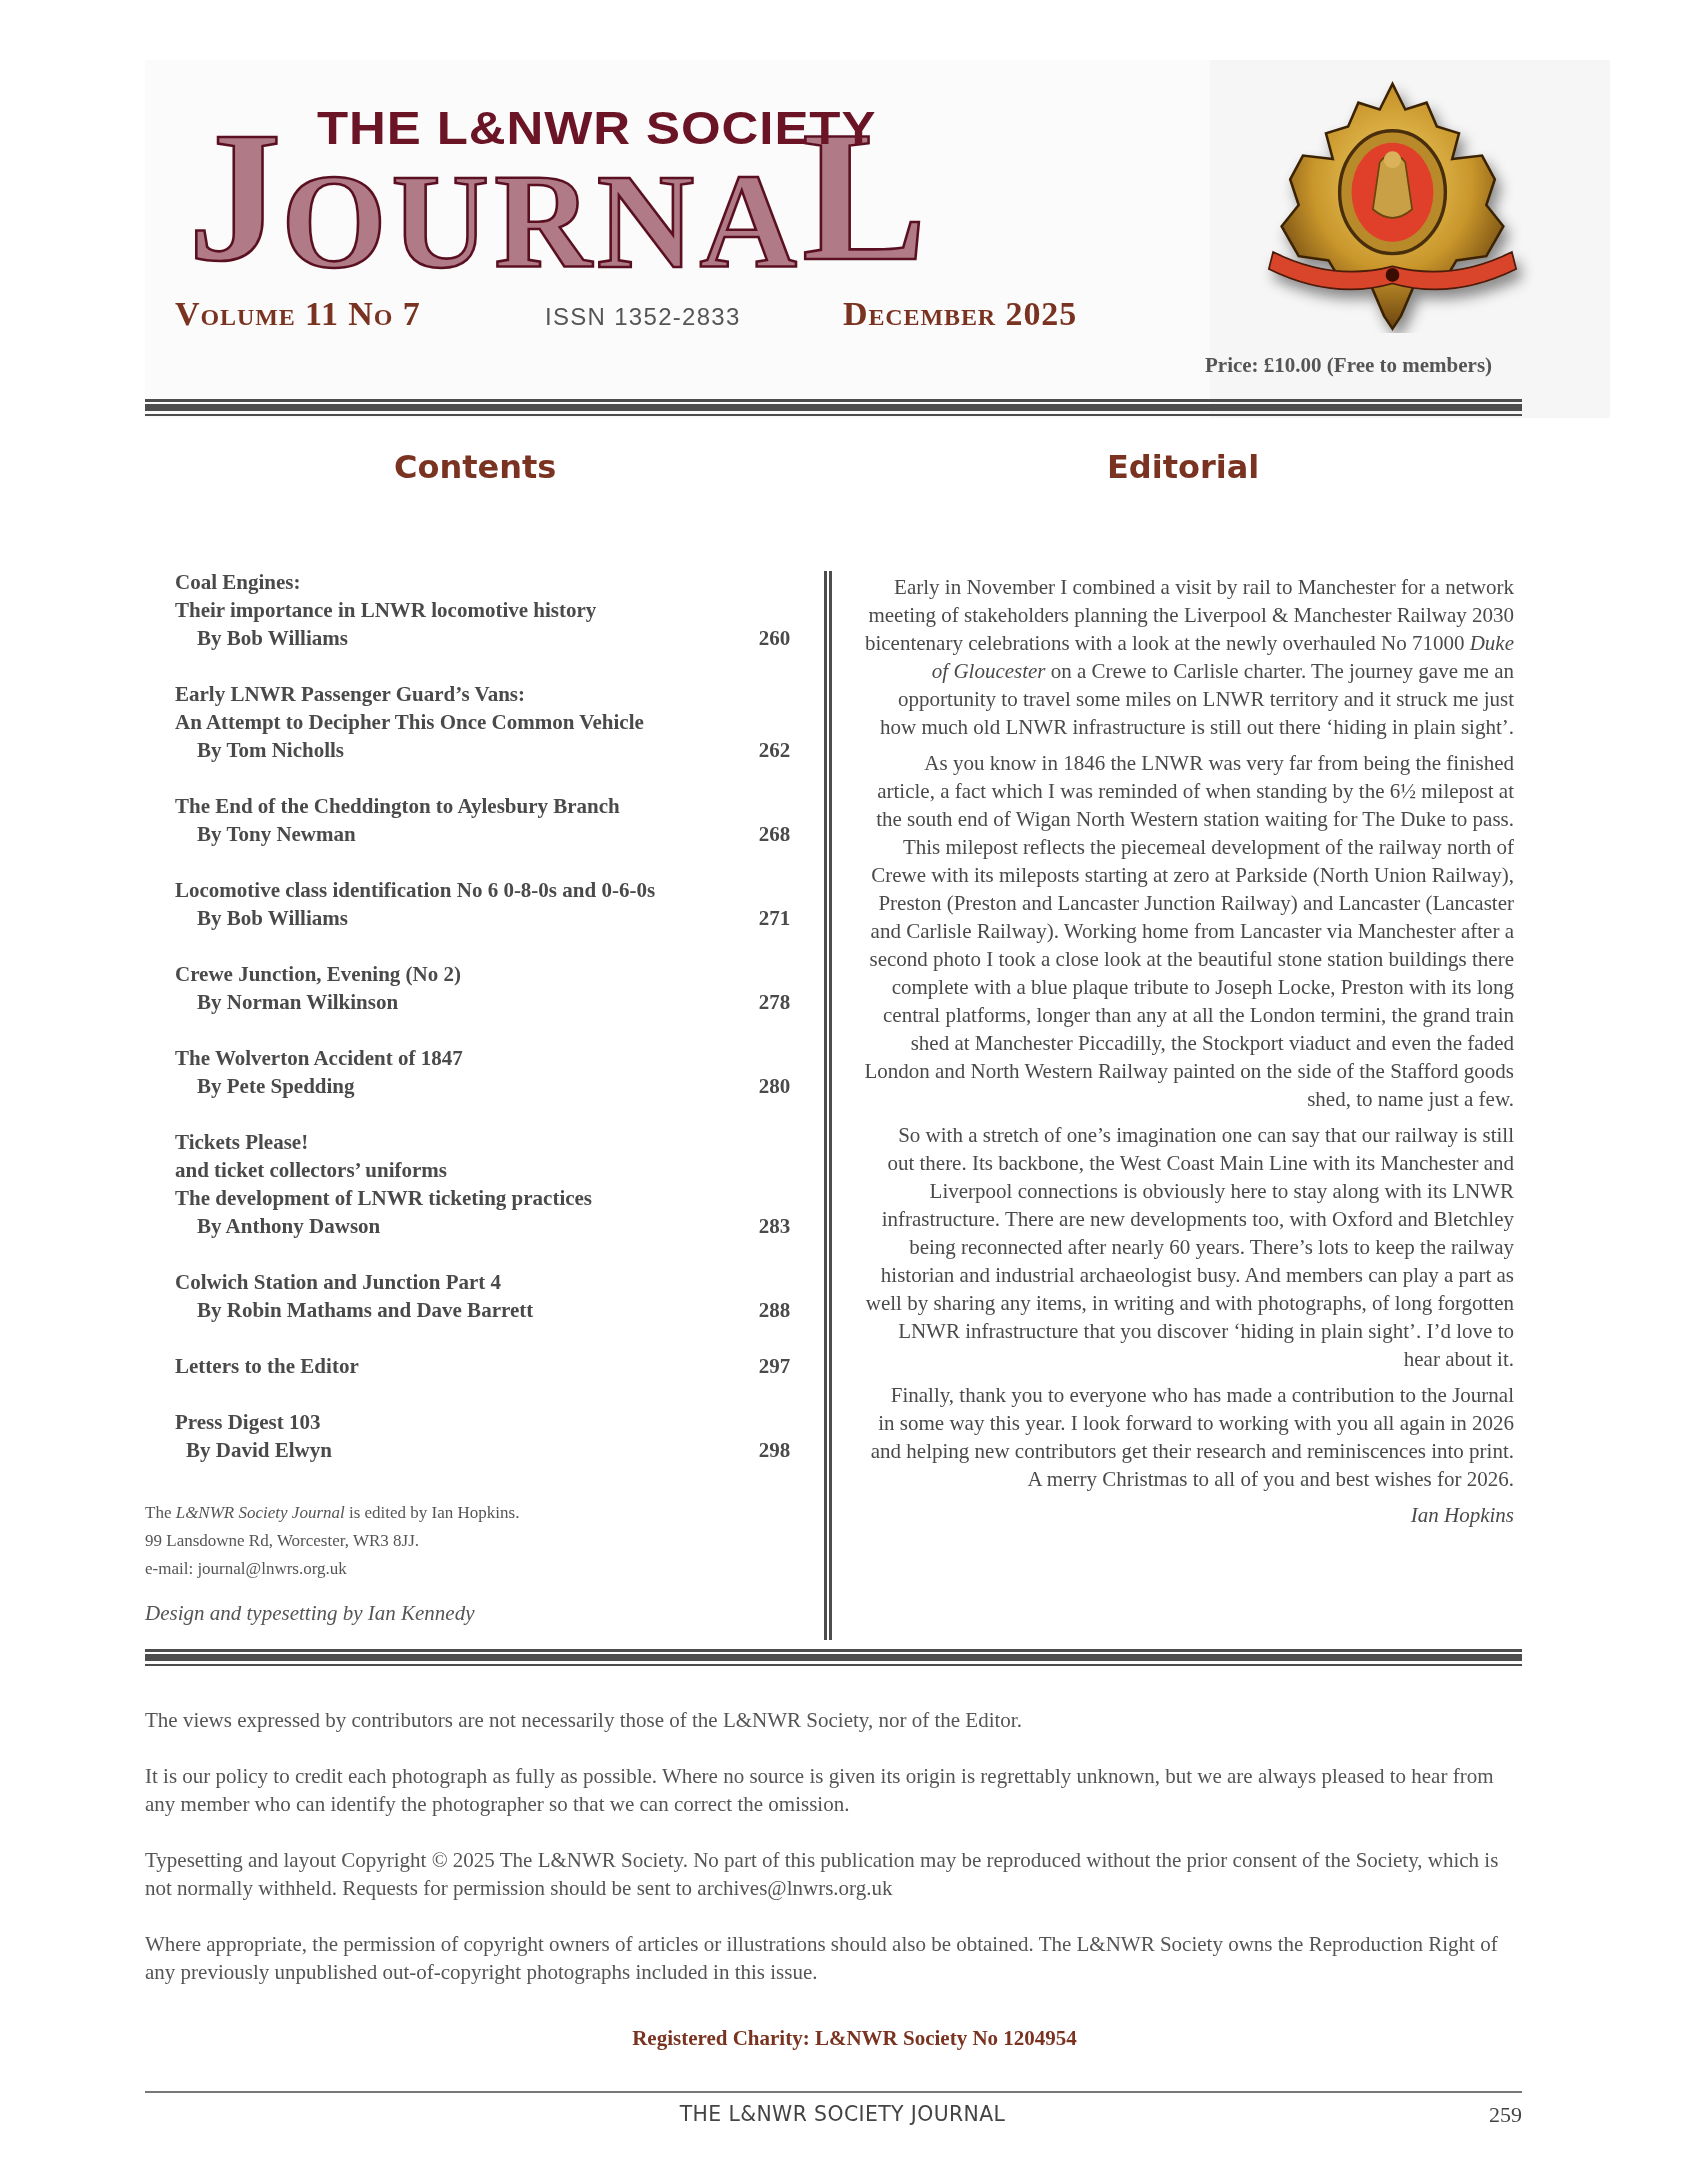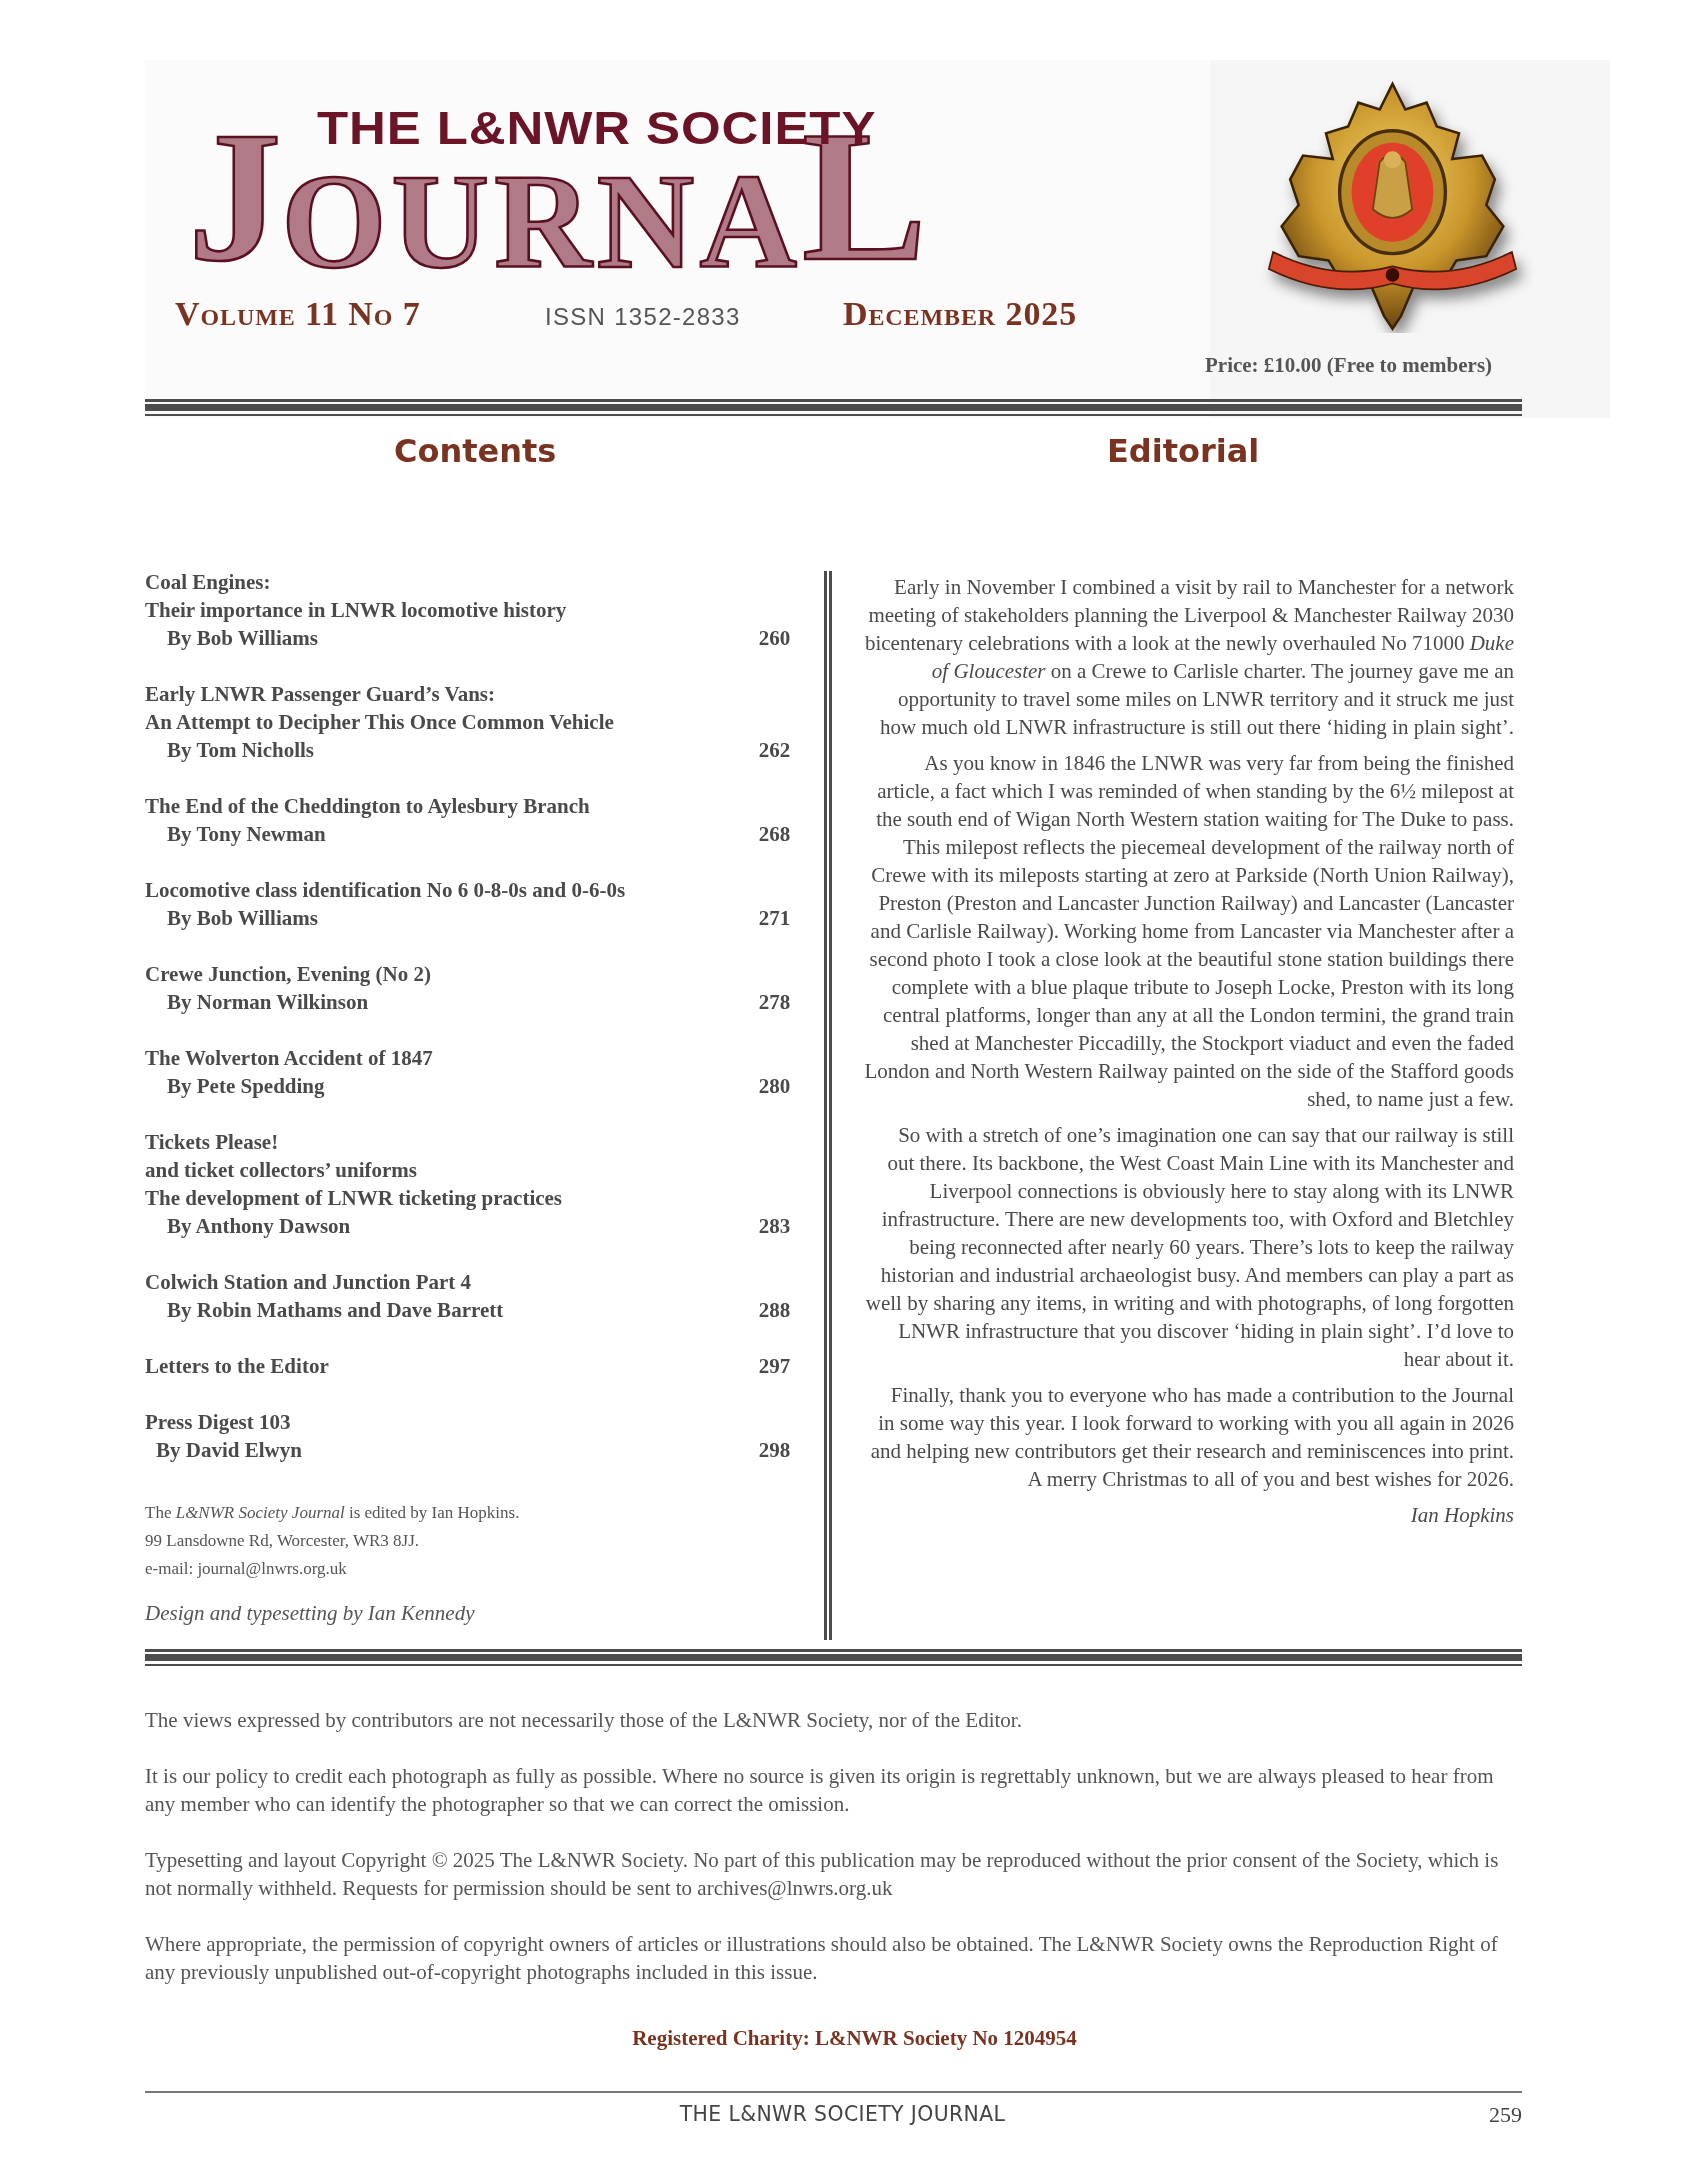--- a/index.html
+++ b/index.html
@@ -27,26 +27,26 @@
     
     .crest { left: 1239px; top: 77px; width: 307px; height: 256px; }
 
     
     .rule3 { left: 145px; width: 1377px; height: 17px; }
     .rule3 .l1 { position: absolute; left: 0; right: 0; top: 0; height: 2.6px; background: #4d4d4d; }
     .rule3 .l2 { position: absolute; left: 0; right: 0; top: 5.1px; height: 6.8px; background: #4d4d4d; }
     .rule3 .l3 { position: absolute; left: 0; right: 0; top: 14.5px; height: 2.6px; background: #4d4d4d; }
 
     
-    .sec-head { top: 432px; font-family: "DejaVu Sans", "Liberation Sans", sans-serif; font-weight: bold;
+    .sec-head { top: 448px; font-family: "DejaVu Sans", "Liberation Sans", sans-serif; font-weight: bold;
                 color: #7a3320; font-size: 32px; }
 
     
     .contents { left: 145px; top: 568px; width: 647px; font-size: 21px; font-weight: bold; color: #4a4a4a; }
-    .toc-entry { margin-bottom: 28px; }
+    .toc-entry { margin-bottom: 28px; margin-left: 30px; }
     .toc-line { line-height: 28px; height: 28px; white-space: nowrap; }
     .toc-author { padding-left: 22px; display: flex; justify-content: space-between; line-height: 28px; height: 28px; }
     .toc-author.small-indent { padding-left: 11px; }
     .toc-single { display: flex; justify-content: space-between; line-height: 28px; height: 28px; }
     .toc-page { width: 51px; text-align: right; padding-right: 1.7px; }
 
     .editor-info { left: 145px; top: 1499px; width: 647px; font-size: 17px; color: #555; line-height: 28px; }
     .editor-info .ital { font-style: italic; }
     .design-credit { left: 145px; top: 1601px; font-size: 21px; font-style: italic; color: #555; }
 

